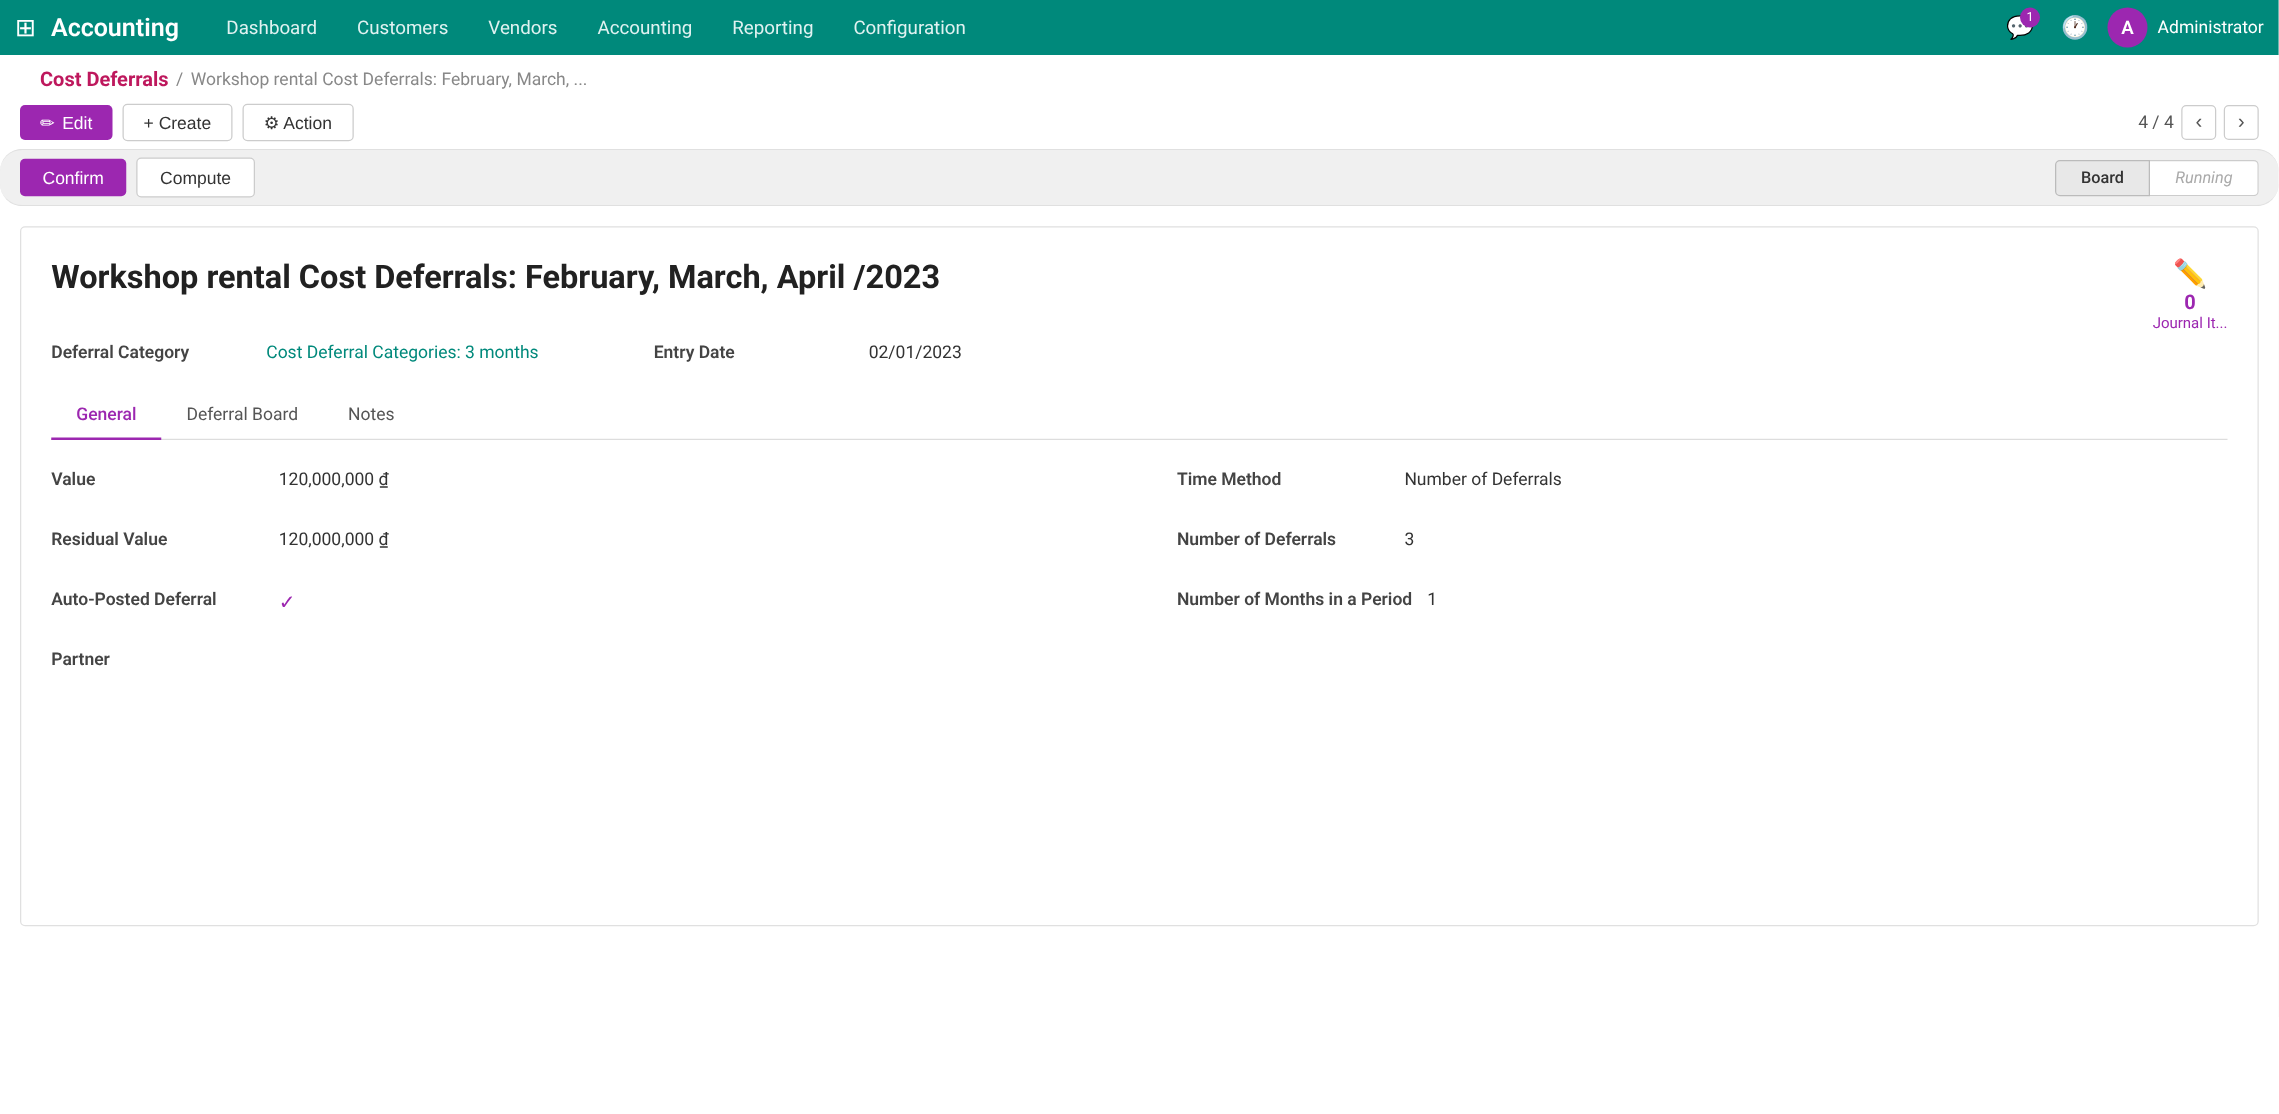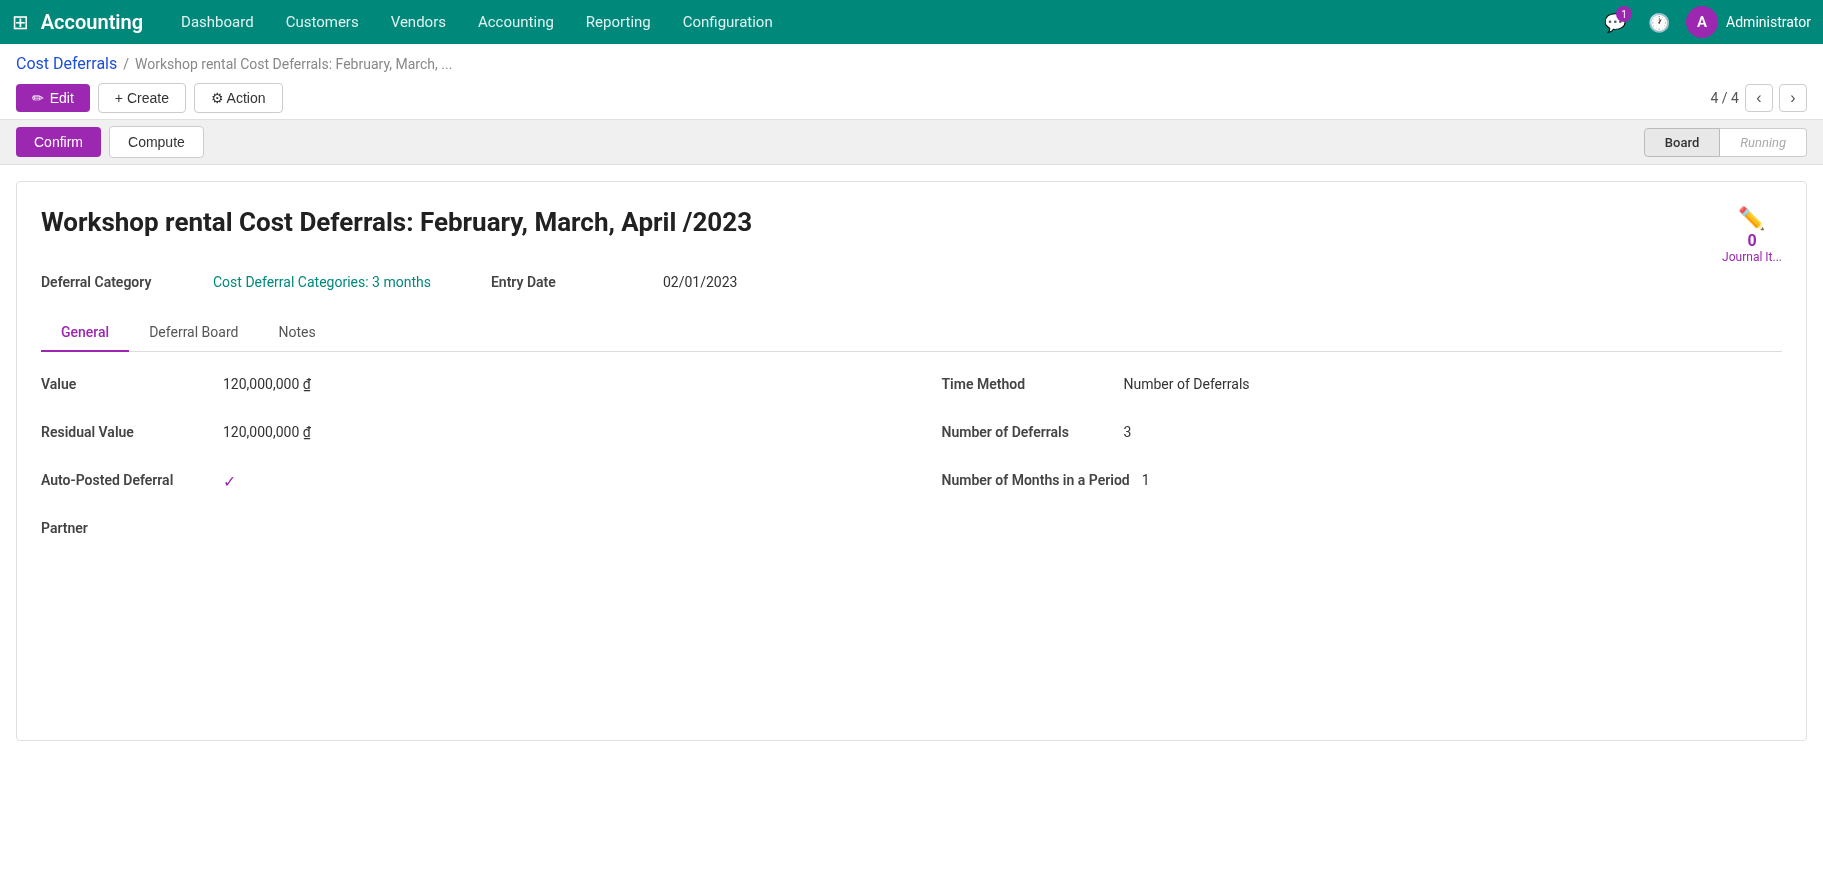--- a/index.html
+++ b/index.html
@@ -92,24 +92,25 @@
 
     
     .breadcrumb-bar {
       padding: 10px 16px 4px;
       display: flex;
       align-items: center;
       gap: 6px;
       font-size: 14px;
     }
     .breadcrumb-root {
-      color: #1d4ed8;
+      color: #be185d;
       cursor: pointer;
       font-size: 16px;
-      font-weight: 400;
+      font-weight: 700;
+      margin-left: 16px;
     }
     .breadcrumb-sep { color: #888; }
     .breadcrumb-current { color: #888; font-size: 14px; }
 
     
     .toolbar {
       padding: 6px 16px;
       display: flex;
       align-items: center;
       gap: 8px;
@@ -174,20 +175,21 @@
 
     
     .action-bar {
       padding: 6px 16px;
       display: flex;
       align-items: center;
       gap: 8px;
       background: #f0f0f0;
       border-top: 1px solid #e0e0e0;
       border-bottom: 1px solid #e0e0e0;
+      border-radius: 18px;
     }
     .btn-confirm {
       background: #9c27b0;
       color: #fff;
       border: none;
       padding: 7px 18px;
       border-radius: 4px;
       cursor: pointer;
       font-size: 14px;
       font-weight: 500;
@@ -371,21 +373,21 @@
   <div class="form-card">
 
     <div style="float:right; text-align:center; cursor:pointer; color:#9c27b0;">
       <div class="pencil-icon" style="font-size:22px;">✏️</div>
       <div style="font-weight:700; font-size:16px;">0</div>
       <div style="font-size:12px; color:#9c27b0;">Journal It...</div>
     </div>
 
     <div class="form-title">Workshop rental Cost Deferrals: February, March, April /2023</div>
 
-    <div style="display:flex; gap:60px; margin-bottom:24px;">
+    <div style="display:flex; gap:92px; margin-bottom:24px;">
       <div style="display:flex; align-items:flex-start; gap:12px;">
         <span class="field-label">Deferral Category</span>
         <span class="field-value">Cost Deferral Categories: 3 months</span>
       </div>
       <div style="display:flex; align-items:flex-start; gap:12px;">
         <span class="field-label">Entry Date</span>
         <span class="field-value-plain">02/01/2023</span>
       </div>
     </div>
 

